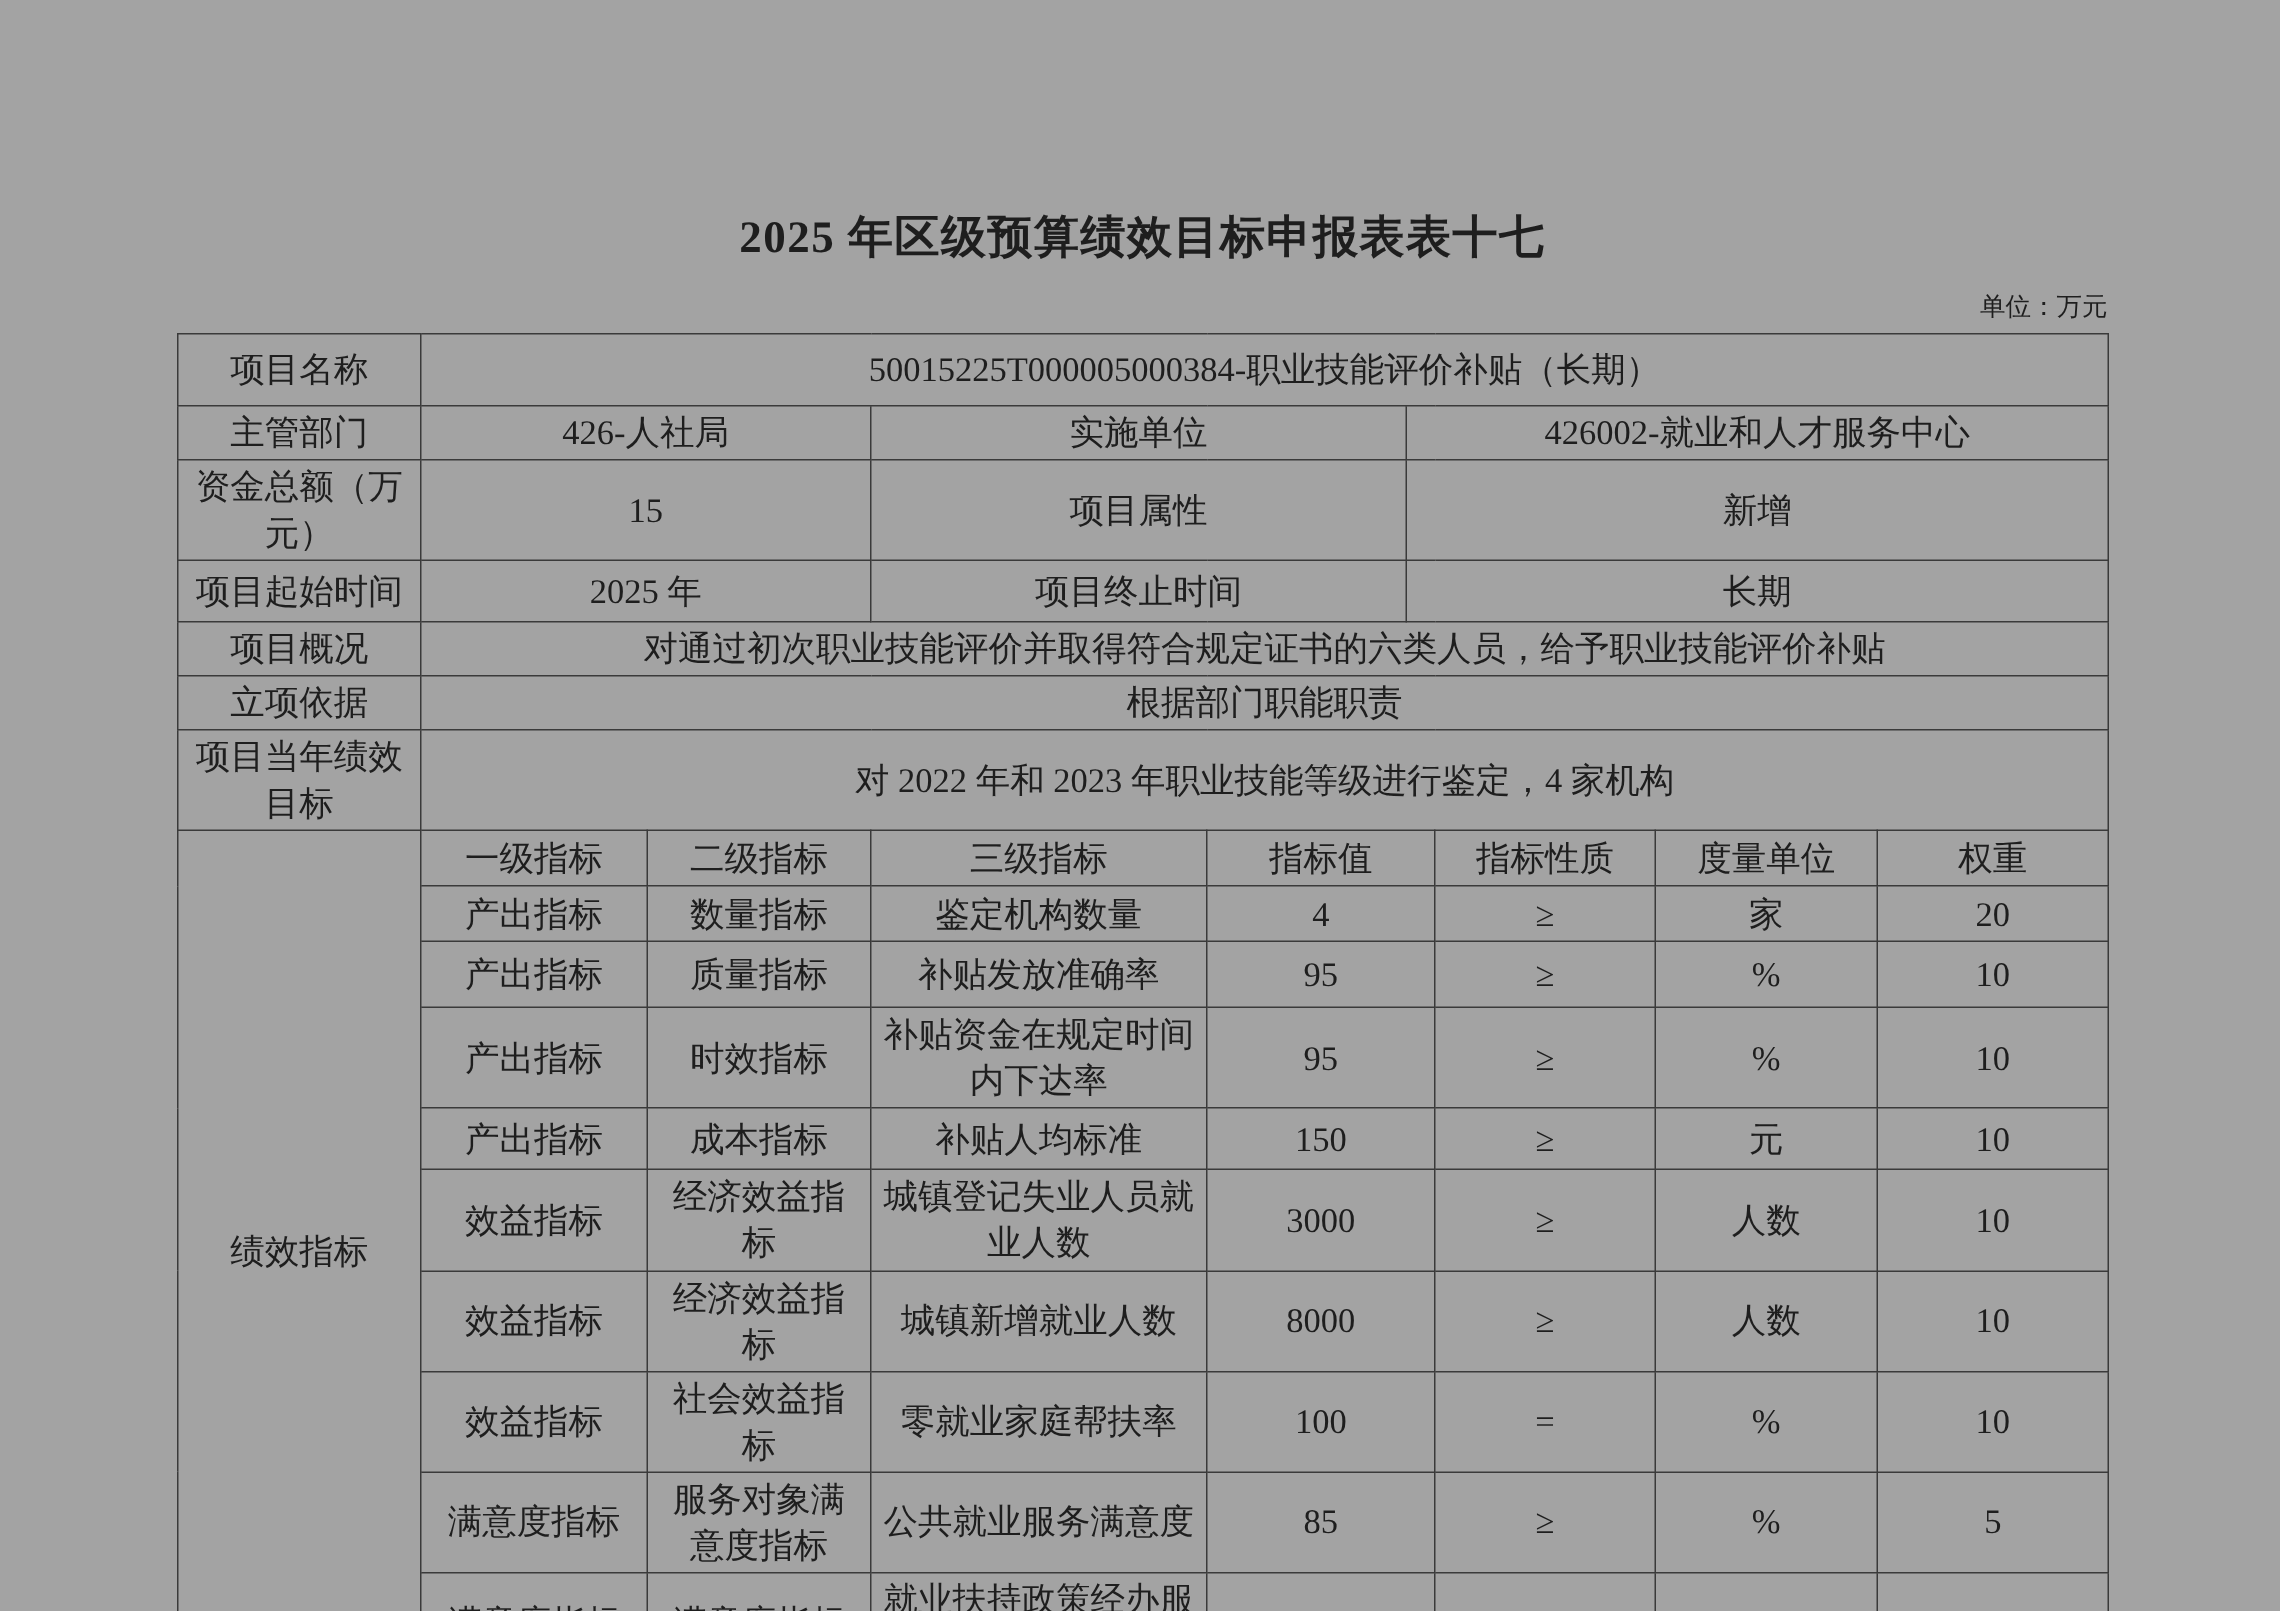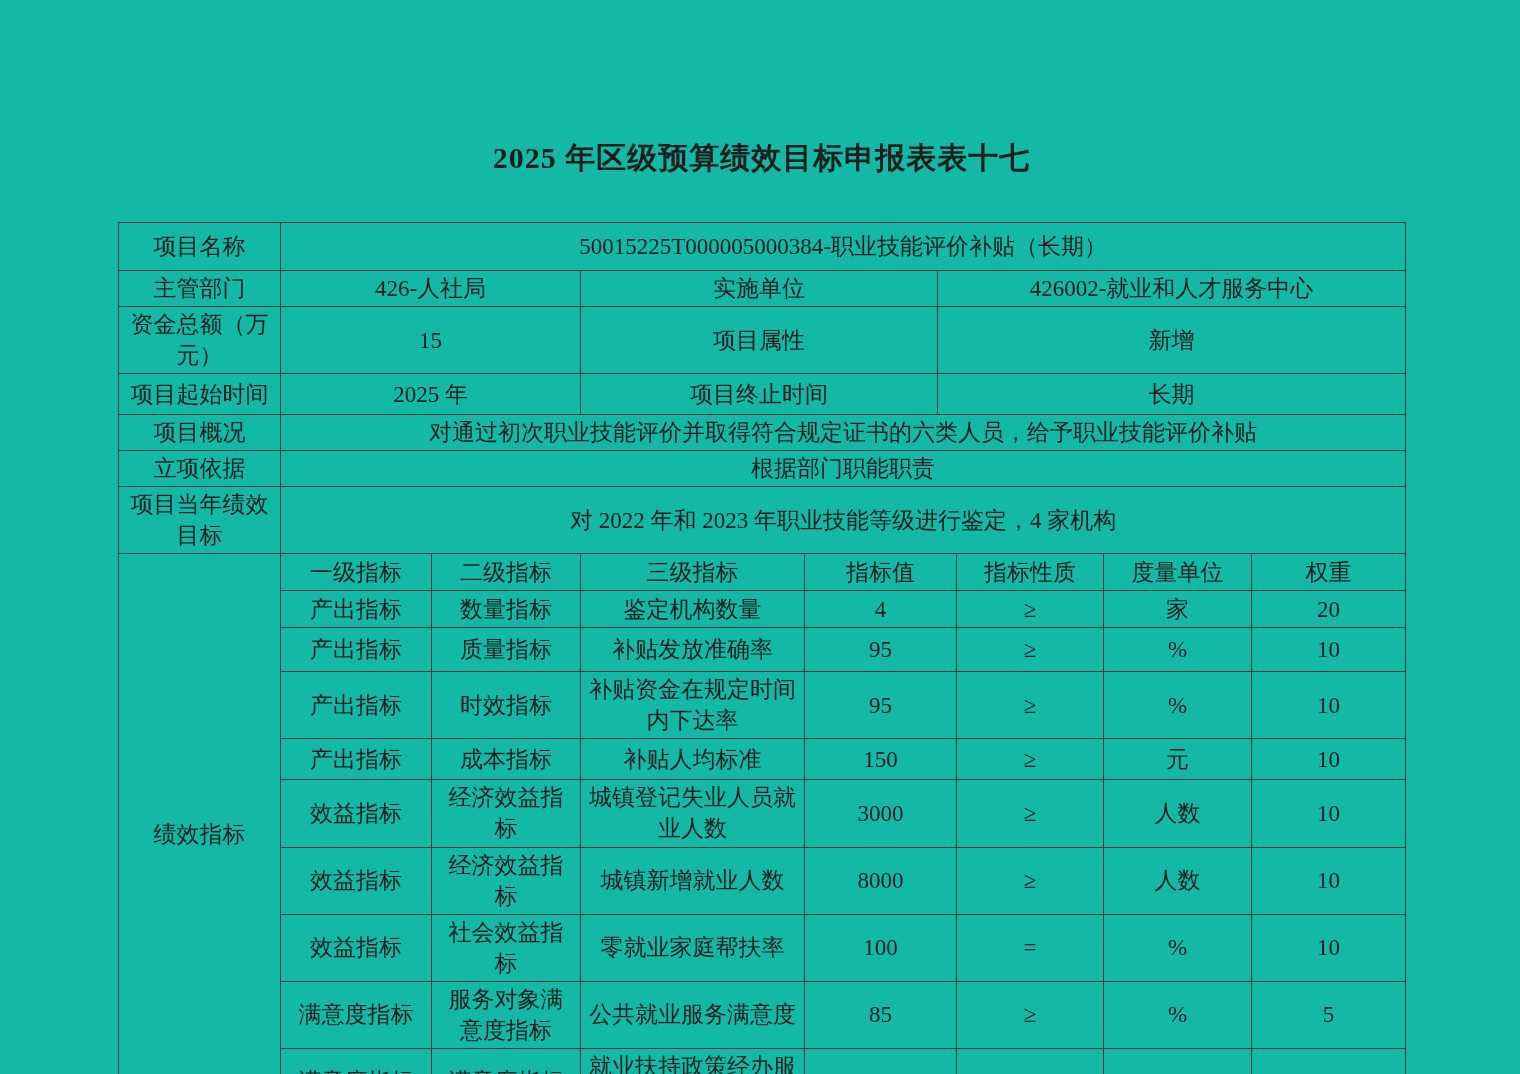--- a/index.html
+++ b/index.html
@@ -6,21 +6,21 @@
     margin: 0;
     padding: 0;
     background: #ffffff;
     font-family: "Liberation Serif", "DejaVu Serif", serif;
     color: #1e1e1e;
   }
   .page {
     position: relative;
     width: 1520px;
     height: 1074px;
-    background: #14b8a6;
+    background: #a3a3a3;
     overflow: hidden;
   }
   .doc-title {
     position: absolute;
     top: 138px;
     left: 118px;
     width: 1287px;
     text-align: center;
     font-size: 30px;
     font-weight: bold;
@@ -72,20 +72,21 @@
     text-align: center;
     font-size: 17px;
   }
 </style>
 </head>
 <body>
 
 <div class="page">
 
   <div class="doc-title">2025 年区级预算绩效目标申报表表十七</div>
+  <div class="unit-note">单位：万元</div>
 
   <table class="main">
     <colgroup>
       <col style="width:162px">
         <col style="width:151px">
         <col style="width:149px">
       <col style="width:224px">
         <col style="width:133px">
         <col style="width:19px">
       <col style="width:147px">

